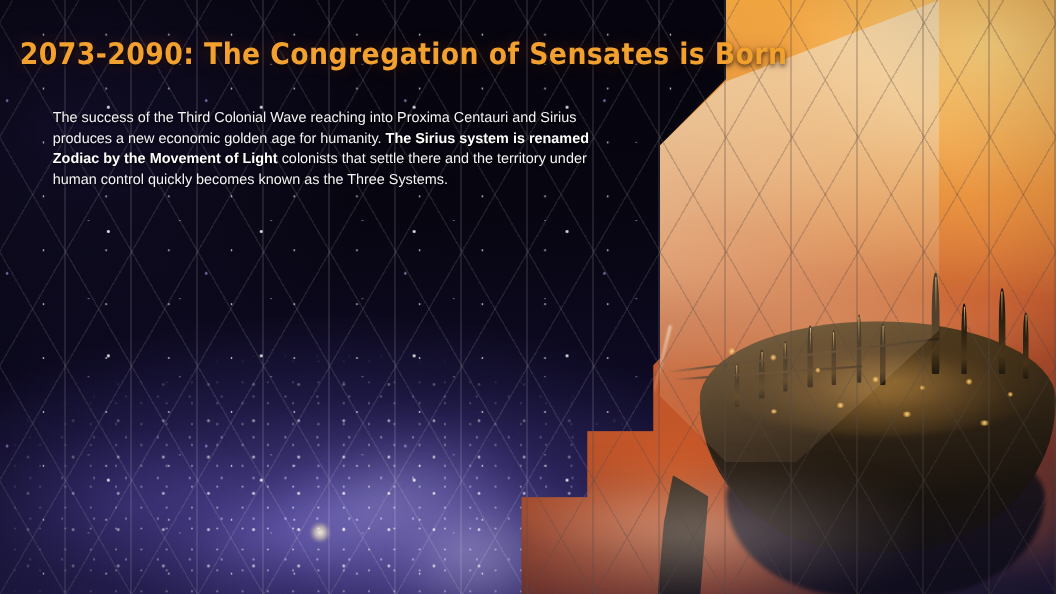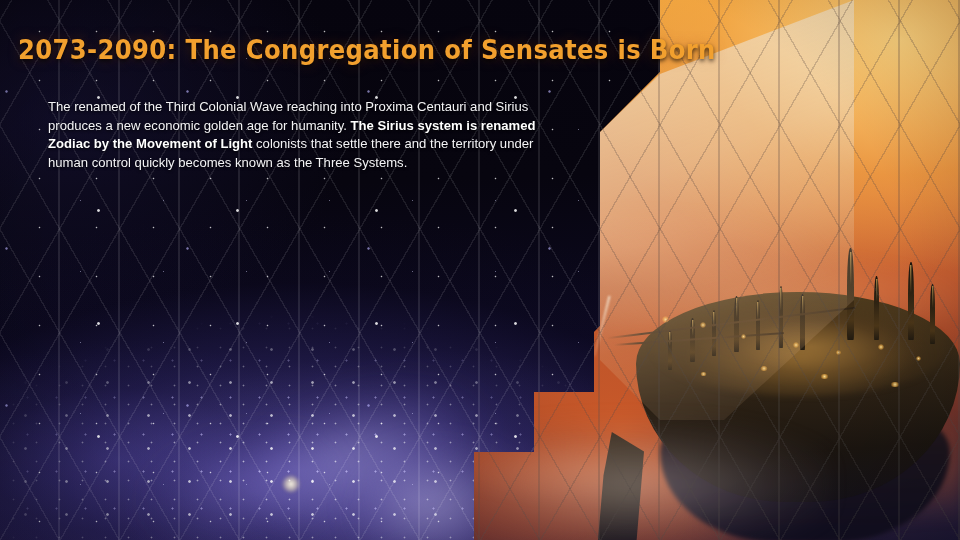--- a/index.html
+++ b/index.html
@@ -344,16 +344,16 @@
     <div class="haze-bottom"></div>
   </div>
 
   <div class="grid-overlay"></div>
   <div class="grid-overlay-dark"></div>
   <div class="vignette"></div>
 
   <h1 class="slide-title">2073-2090: The Congregation of Sensates is Born</h1>
 
   <div class="body-text">
-    <span>The renamed of the Third Colonial Wave reaching into Proxima Centauri and Sirius produces a new economic golden age for humanity. </span><b>The Sirius system is renamed Zodiac by the Movement of Light</b><span> colonists that settle there and the territory under human control quickly becomes known as the Three Systems.</span>
+    <span>The success of the Third Colonial Wave reaching into Proxima Centauri and Sirius produces a new economic golden age for humanity. </span><b>The Sirius system is renamed Zodiac by the Movement of Light</b><span> colonists that settle there and the territory under human control quickly becomes known as the Three Systems.</span>
   </div>
 
 </div>
 
 </body></html>

